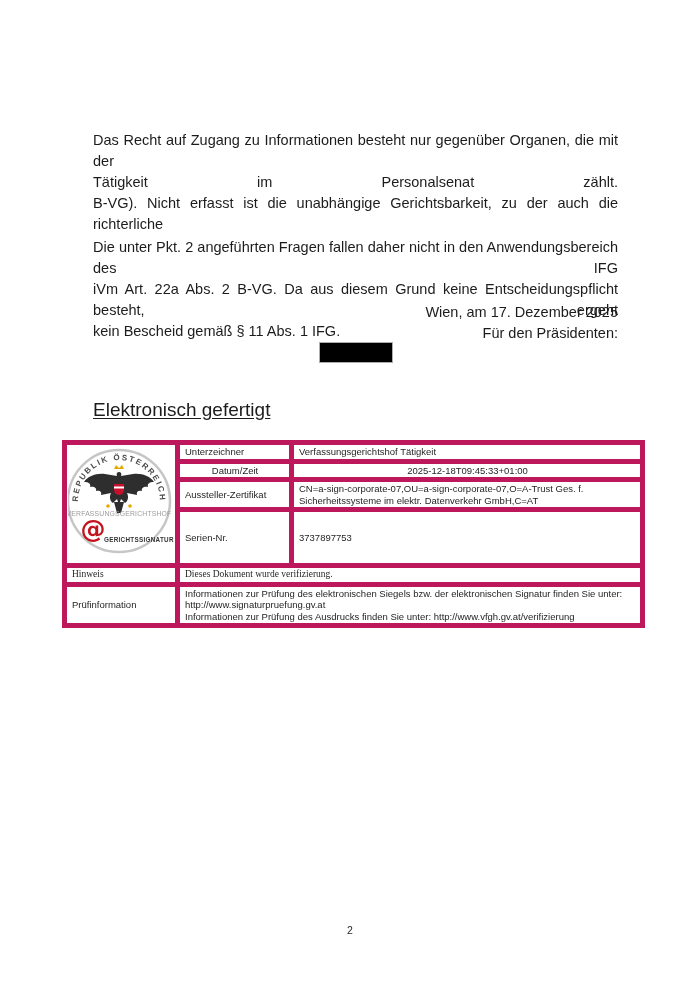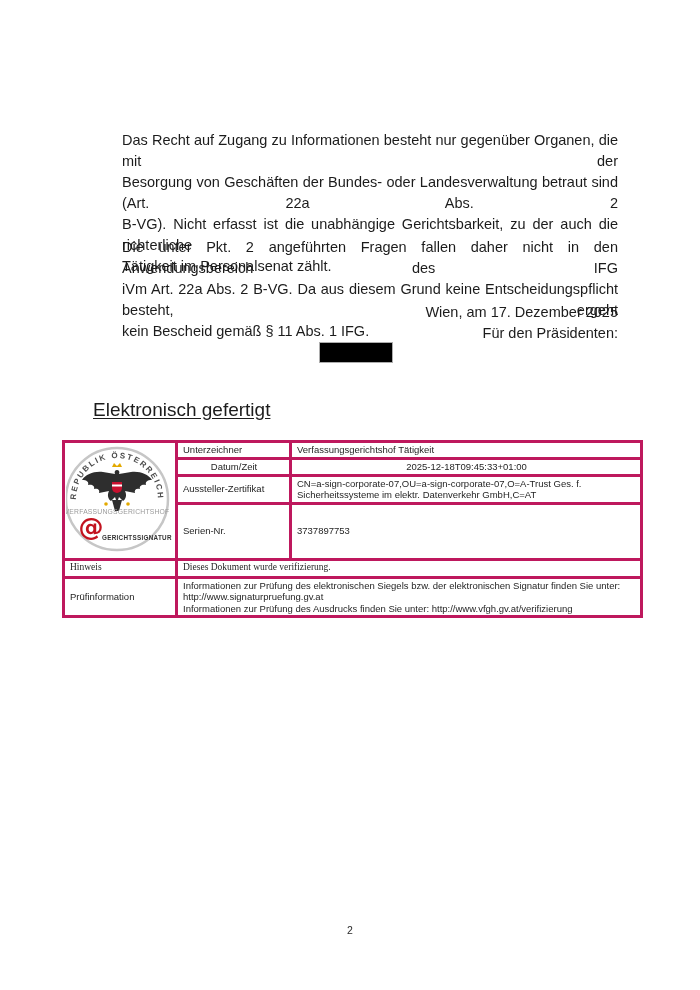--- a/index.html
+++ b/index.html
@@ -1,56 +1,55 @@
 <!DOCTYPE html>
 <html><head>
 <meta charset="utf-8">
 <style>
   html,body { margin:0; padding:0; background:#ffffff; }
   .page {
     position:relative; width:700px; height:990px; background:#ffffff;
     font-family:"Liberation Sans", sans-serif; color:#1c1c1c; overflow:hidden;
   }
   .textblock { position:absolute; left:93px; width:525px; font-size:14.5px; line-height:21px; }
-  .justified > div { text-align:justify; text-align-last:justify;margin-left:29px; }
+  .justified > div { text-align:justify; text-align-last:justify; }
   .justified > div:last-child { text-align-last:auto; }
   #para1 { top:130px; }
   #para2 { top:237px; }
   .centerblock { position:absolute; left:93px; width:525px; top:302px; text-align:right; font-size:14.5px; line-height:21px; }
   .redaction { width:72px; height:19px; background:#000; border:1px solid #adadad; margin:-2px auto 0 auto; }
   .signed-heading { position:absolute; left:93px; top:399px; font-size:19px; text-decoration:underline; text-underline-offset:2px; }
 
   table.sigtable {
     position:absolute; left:62px; top:440px; width:578px;
     border-collapse:collapse; table-layout:fixed;
     font-size:9.5px; line-height:11.5px; color:#1f1f1f;
   }
-  table.sigtable td { border:3px solid #be185d; padding:1px 4px 1px 5px; vertical-align:middle; }
+  table.sigtable td { border:5px solid #be185d; padding:1px 4px 1px 5px; vertical-align:middle; }
   td.seal-cell { padding:0; position:relative; }
   tr.r1 { height:17px; } tr.r2 { height:16px;text-align:center; } tr.r3 { height:26px; }
   tr.r4 { height:56px; } tr.r5 { height:18px;font-family:Liberation Serif, serif; } tr.r6 { height:37px; }
 
   .pagenum { position:absolute; left:0; top:924px; width:100%; text-align:center; font-size:10.5px; color:#2a2a2a; }
 
   .seal-svg { position:absolute; left:1px; top:0px; }
   .seal-arc-text { font-family:"Liberation Sans",sans-serif; font-size:8px; font-weight:600; letter-spacing:1.8px; fill:#4b4b4b; }
   .seal-inst { font-family:"Liberation Sans",sans-serif; font-size:6.8px; fill:#9a9a9a; letter-spacing:0.2px; }
   .seal-at { font-family:"DejaVu Sans","Liberation Sans",sans-serif; font-size:25px; font-weight:bold; }
   .seal-caption { font-family:"Liberation Sans",sans-serif; font-size:6.3px; font-weight:700; fill:#333333; letter-spacing:0.3px; }
 </style>
 </head>
 <body>
 
 <div class="page">
 
   <div id="para1" class="textblock justified">
       <div>Das Recht auf Zugang zu Informationen besteht nur gegenüber Organen, die mit der</div>
-      <div>Besorgung von Geschäften der Bundes- oder Landesverwaltung betraut sind (Art. 22a Abs. 2</div>
+      <div>Tätigkeit im Personalsenat zählt.</div>
       <div>B-VG). Nicht erfasst ist die unabhängige Gerichtsbarkeit, zu der auch die richterliche</div>
-      <div>Tätigkeit im Personalsenat zählt.</div>
     </div>
 
   <div id="para2" class="textblock justified">
       <div>Die unter Pkt. 2 angeführten Fragen fallen daher nicht in den Anwendungsbereich des IFG</div>
       <div>iVm Art. 22a Abs. 2 B-VG. Da aus diesem Grund keine Entscheidungspflicht besteht, ergeht</div>
       <div>kein Bescheid gemäß § 11 Abs. 1 IFG.</div>
     </div>
 
   <div class="centerblock">
     <div>Wien, am 17. Dezember 2025</div>

